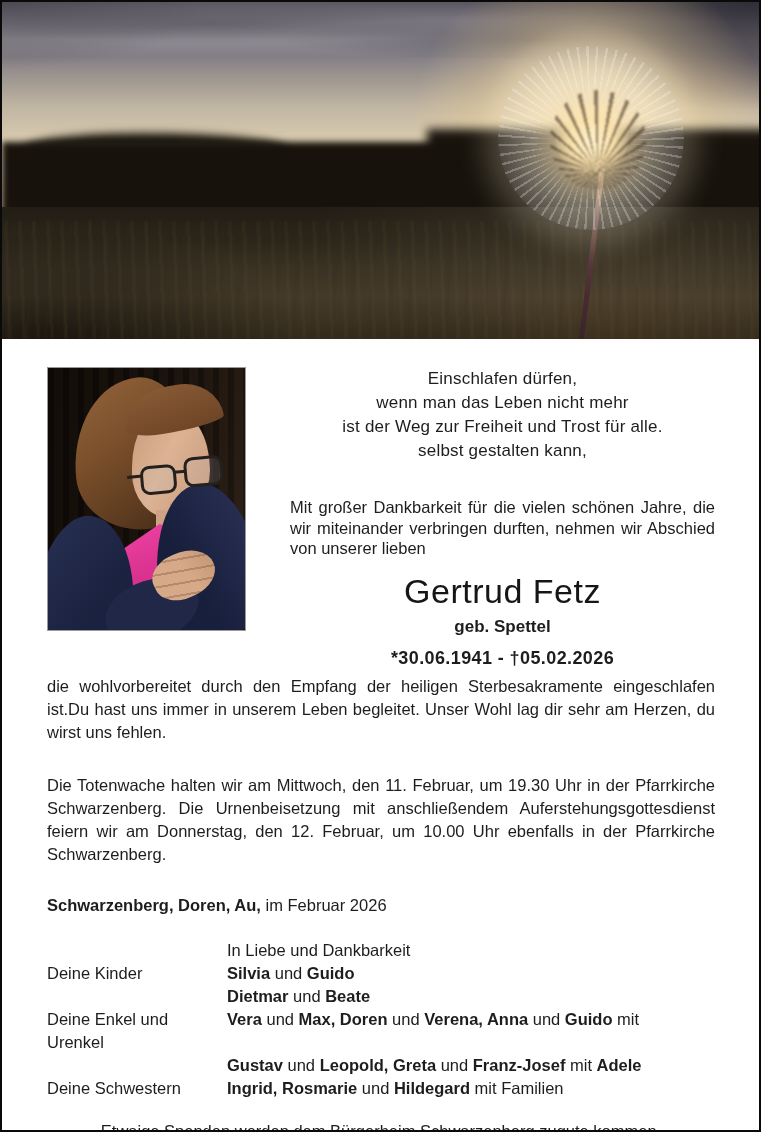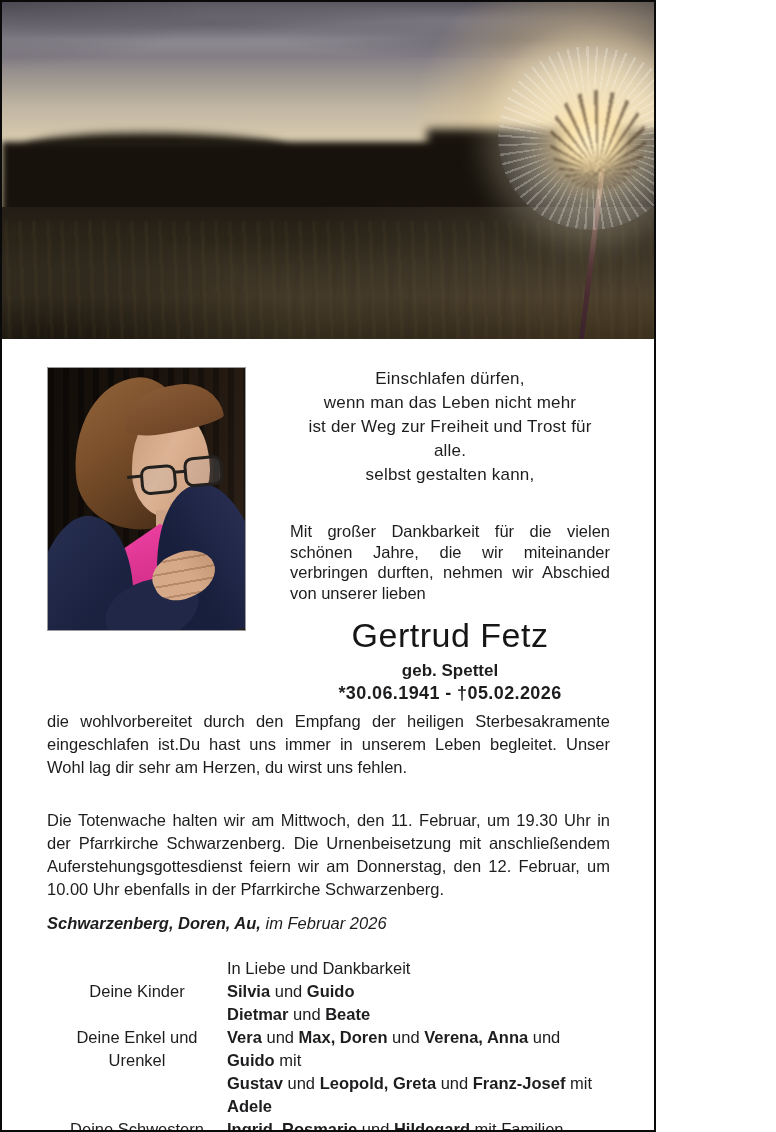--- a/index.html
+++ b/index.html
@@ -1,17 +1,17 @@
 <!DOCTYPE html>
 <html lang="de"><head>
 <meta charset="utf-8">
 <style>
   html,body { margin:0; padding:0; background:#ffffff; }
   body { font-family:"Liberation Sans", sans-serif; color:#1d1d1f; }
-  .card { position:relative; width:656px; height:1132px; box-sizing:border-box;
+  .card { position:relative; width:761px; height:1132px; box-sizing:border-box;
           border:2px solid #0a0a0a; background:#fff; overflow:hidden; }
 
   
   .hero { position:relative; width:772px; height:337px; overflow:hidden; background:#8c8890; }
   .sky { position:absolute; left:0; top:0; right:0; height:218px;
     background:
       radial-gradient(ellipse 430px 160px at 97% 0%, rgba(42,40,48,.88), rgba(42,40,48,0) 68%),
       radial-gradient(ellipse 300px 95px at 0% 0%, rgba(66,63,72,.55), rgba(66,63,72,0) 70%),
       radial-gradient(ellipse 330px 28px at 27% 10%, rgba(70,67,77,.45), rgba(70,67,77,0) 72%),
       radial-gradient(ellipse 370px 30px at 70% 17%, rgba(60,58,68,.5), rgba(60,58,68,0) 72%),
@@ -56,29 +56,29 @@
 
   
   .content { padding:0 44px 0 45px; }
   .top-row { margin-top:28px; display:flex; }
   .right-col { margin-left:44px; flex:1; }
   .poem { text-align:center; font-size:17px; line-height:24px; letter-spacing:.2px; }
   .intro { margin-top:34px; font-size:16.5px; line-height:20.5px; text-align:justify; }
   .name { margin-top:11px; text-align:center; font-size:34px; line-height:42px; font-weight:400;
           letter-spacing:.5px; color:#161616; }
   .maiden { margin-top:5px; text-align:center; font-weight:700; font-size:17px; line-height:20px; }
-  .dates  { margin-top:1px; text-align:center; font-weight:700; font-size:18px; line-height:22px; letter-spacing:.4px; }
+  .dates  { margin-top:10px; text-align:center; font-weight:700; font-size:18px; line-height:22px; letter-spacing:.4px; }
   .para { font-size:16.5px; line-height:23px; text-align:justify; }
   .p1 { margin-top:6px; }
   .p2 { margin-top:30px; }
-  .place { margin-top:11px; font-size:16.5px; line-height:23px;font-style:italic; }
+  .place { margin-top:28px; font-size:16.5px; line-height:23px; }
   .place .pb { font-weight:700; }
   .family { margin-top:22px; font-size:16.5px; line-height:23px; }
   .frow { display:flex; }
-  .flabel { width:180px; flex-shrink:0; text-align:center; }
+  .flabel { width:180px; flex-shrink:0; text-align:left; }
   .fval { margin-left:0; }
   .sb { font-weight:700; }
   .donation { margin-top:20px; text-align:center; font-size:16.5px; line-height:23px; }
 
   
   .portrait { position:relative; width:197px; height:262px; border:1px solid #9a9a9a;
               overflow:hidden; flex-shrink:0; background:#140e0a; }
   .p-bg { position:absolute; inset:0;
     background:
       repeating-linear-gradient(90deg, rgba(0,0,0,.28) 0 6px, rgba(46,32,20,.12) 6px 15px),

